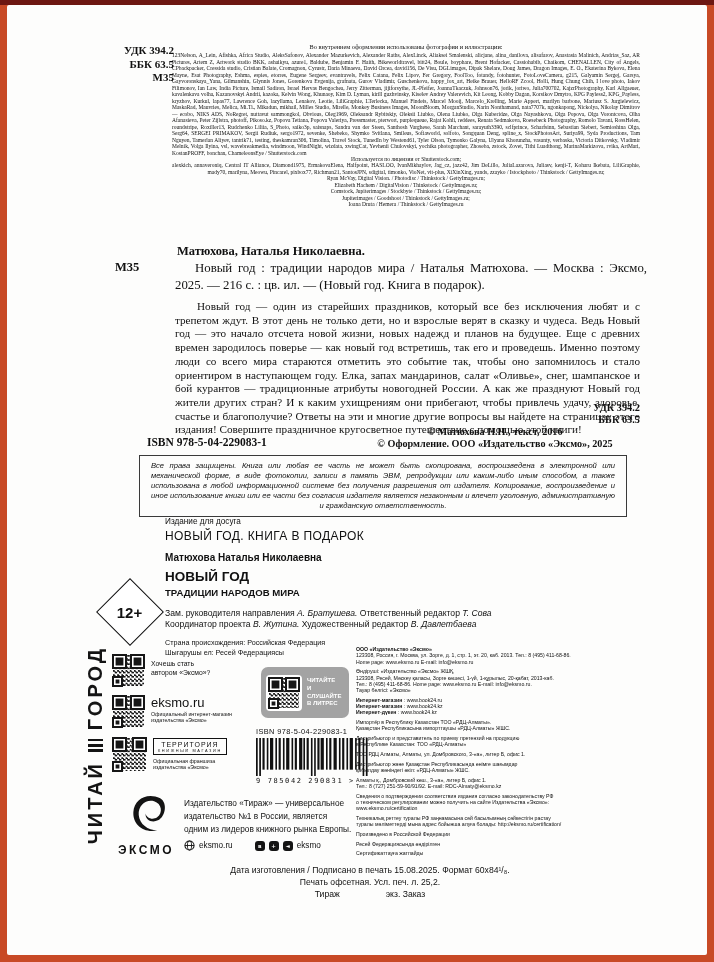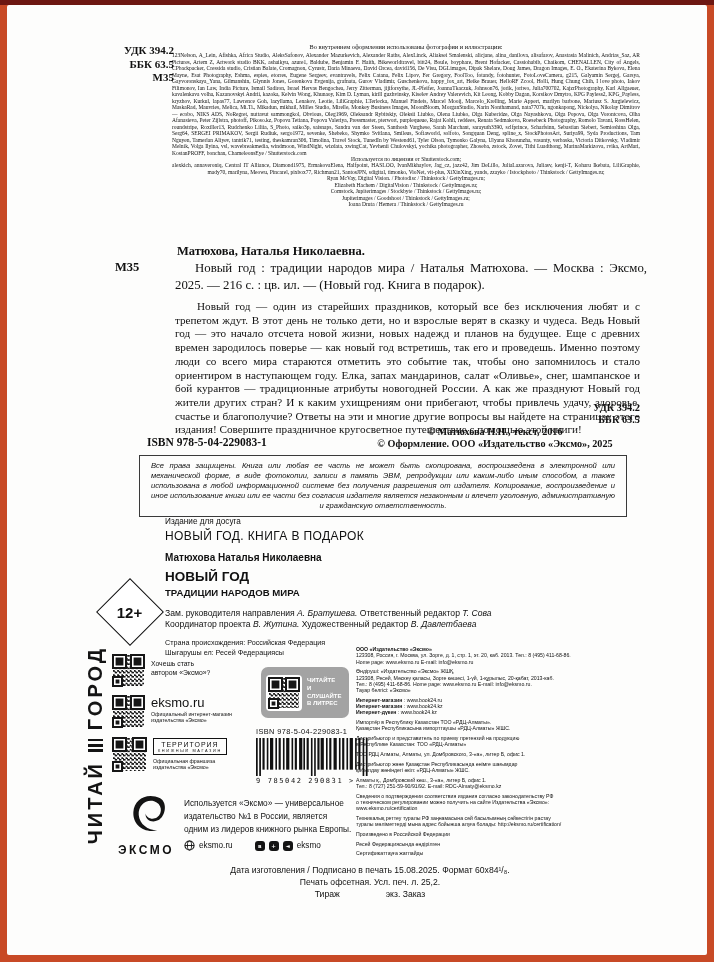--- a/index.html
+++ b/index.html
@@ -301,21 +301,21 @@
 
     <div class="abs eksmo">
       <div class="elogo">
         <svg width="46" height="46" viewBox="0 0 60 60">
           <path fill="#141414" d="M42 8 C24 0 8 10 7 26 C6 42 20 54 38 50 C26 50 15 42 14 30 C13 17 24 9 34 12 C44 15 46 27 38 33 C32 37 24 34 23 28 C22 36 31 41 39 37 C49 32 52 14 42 8 Z"></path>
         </svg>
         <div class="ebrand">ЭКСМО</div>
       </div>
       <div>
         <div class="etext">
-          <div>Используется «Эксмо» — универсальное</div>
+          <div>Издательство «Тираж» — универсальное</div>
           <div>издательство №1 в России, является</div>
           <div>одним из лидеров книжного рынка Европы.</div>
         </div>
         <div class="esocial">
           <svg width="11" height="11" viewBox="0 0 12 12">
             <circle cx="6" cy="6" r="5" fill="none" stroke="#141414" stroke-width="1.1"></circle>
             <ellipse cx="6" cy="6" rx="2.3" ry="5" fill="none" stroke="#141414" stroke-width="1"></ellipse>
             <line x1="1" y1="6" x2="11" y2="6" stroke="#141414" stroke-width="1"></line>
           </svg>
           <span>eksmo.ru</span>

